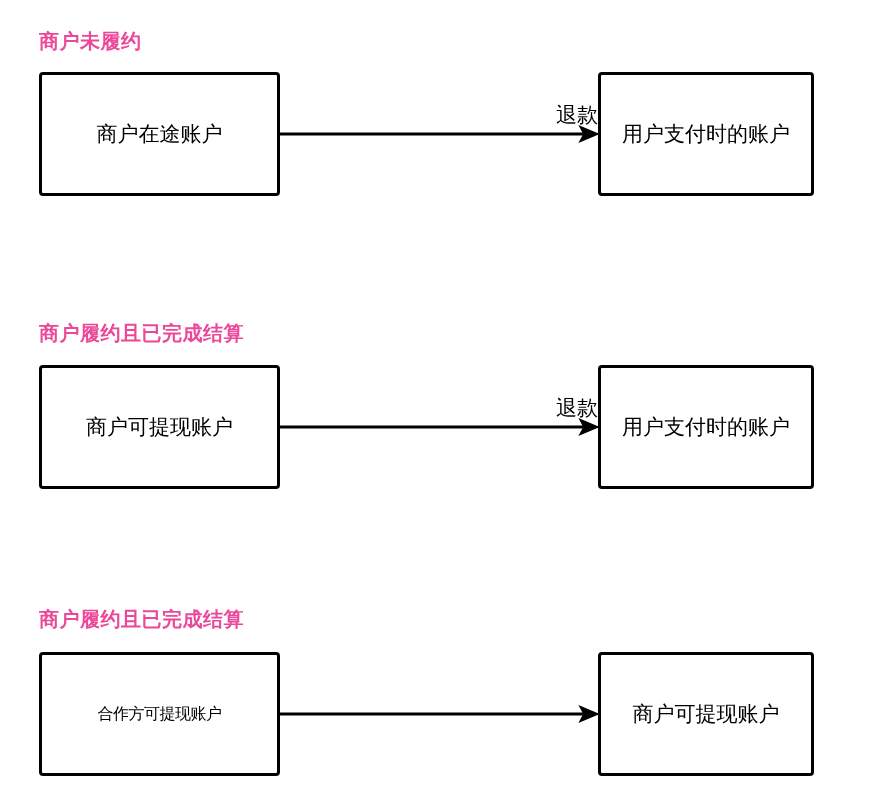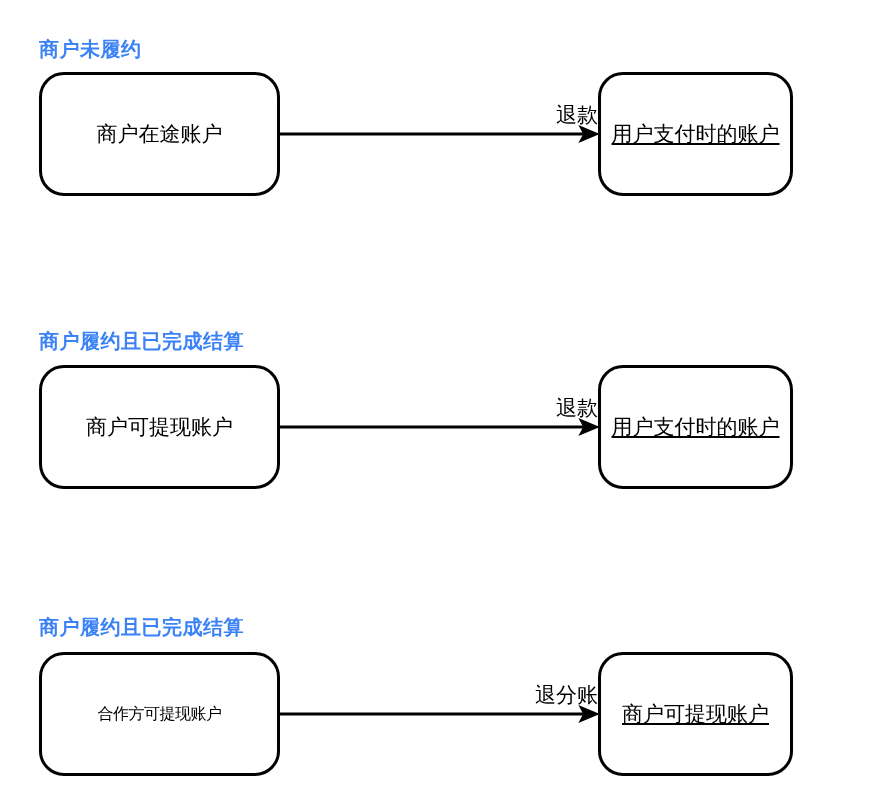--- a/index.html
+++ b/index.html
@@ -38,33 +38,32 @@
   
   .section-heading {
     position: absolute;
     left: 39px;
     top: 0px;
     font-size: 20px;
     font-weight: bold;
     line-height: 28px;
     letter-spacing: 0.5px;
     white-space: nowrap;
-    color: #3b82f6;
-    margin-top: 8px;
+    color: #ec4899;
   }
   .row-1 .section-heading { top: 27px; }
   .row-2 .section-heading { top: 27px; }
   .row-3 .section-heading { top: 27px; }
 
   
   .node {
     position: absolute;
     box-sizing: border-box;
     border: 3px solid #000000;
-    border-radius: 25px;
+    border-radius: 4px;
     background: #ffffff;
     display: flex;
     align-items: center;
     justify-content: center;
     text-align: center;
   }
   .node-label {
     font-size: 21px;
     line-height: 28px;
     font-weight: normal;
@@ -72,23 +71,22 @@
     color: #000000;
   }
 
   .node-left {
     left: 39px;
     width: 241px;
     height: 124px;
   }
   .node-right {
     left: 598px;
-    width: 195px;
+    width: 216px;
     height: 124px;
-    text-decoration: underline;
   }
   .row-1 .node-left,
   .row-1 .node-right { top: 72px; }
   .row-2 .node-left,
   .row-2 .node-right { top: 73px; }
   .row-3 .node-left,
   .row-3 .node-right { top: 74px; }
 
   
   .node-label.long {
@@ -176,21 +174,20 @@
 
     <div class="node node-left">
       <span class="node-label long">合作方可提现账户</span>
     </div>
 
     <div class="connector">
       <svg width="318" height="60" viewBox="0 0 318 60">
         <line x1="0" y1="30" x2="303" y2="30" stroke="#000000" stroke-width="3"></line>
         <path d="M 318 30 L 300 37.5 L 304 30 L 300 22.5 Z" fill="#000000" stroke="#000000" stroke-width="1.5" stroke-linejoin="miter"></path>
       </svg>
-      <div class="edge-label">退分账</div>
     </div>
 
     <div class="node node-right">
       <span class="node-label">商户可提现账户</span>
     </div>
   </div>
 
 </div>
 
 </body></html>

